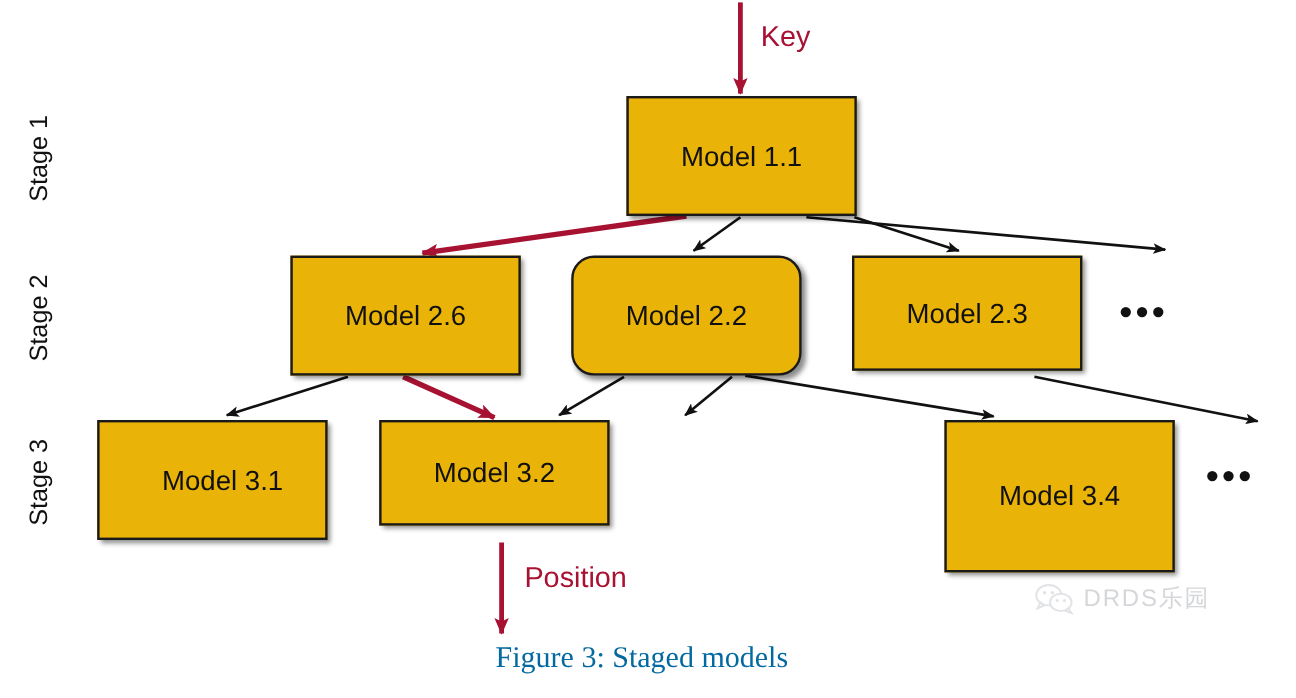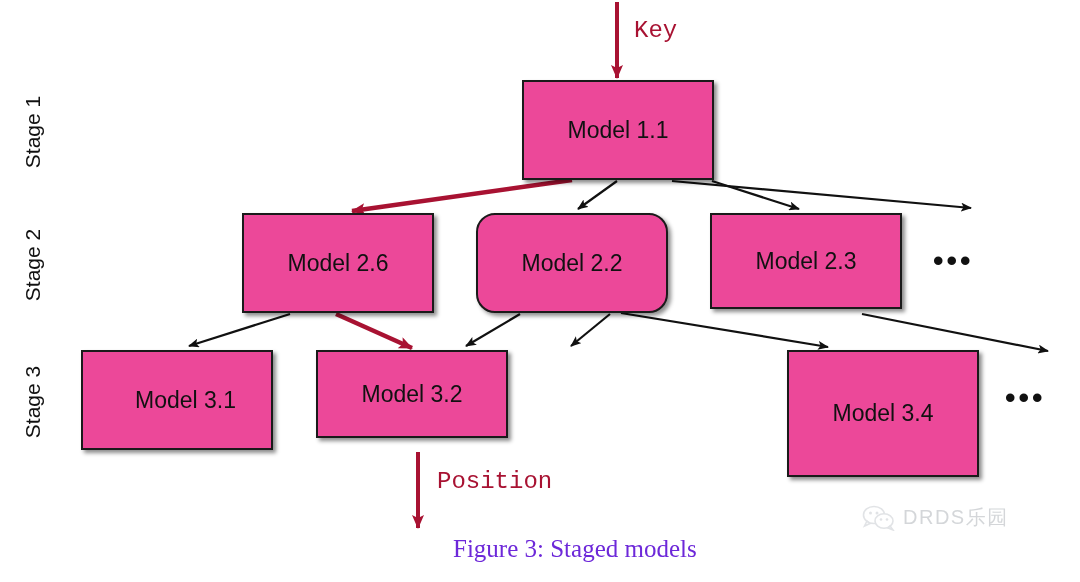--- a/index.html
+++ b/index.html
@@ -29,21 +29,21 @@
     color: #111111;
     letter-spacing: 0px;
     transform-origin: 50% 50%;
     transform: rotate(-90deg);
     white-space: nowrap;
     text-align: center;
   }
   .node-box {
     position: absolute;
     box-sizing: border-box;
-    background: #ec4899;
+    background: #eab308;
     border: 2px solid #1a1a1a;
     display: flex;
     align-items: center;
     justify-content: center;
     box-shadow: 3px 3px 4px rgba(0,0,0,0.45);
   }
   .node-label {
     font-family: "Liberation Sans", sans-serif;
     font-size: 23px;
     color: #111111;
@@ -53,32 +53,31 @@
     position: absolute;
     font-family: "Liberation Sans", sans-serif;
     font-size: 30px;
     font-weight: bold;
     color: #111111;
     letter-spacing: 3px;
     line-height: 1;
   }
   .annot-label {
     position: absolute;
-    font-family: Liberation Mono, monospace;
+    font-family: Liberation Sans, sans-serif;
     font-size: 24px;
     color: #A81232;
     white-space: nowrap;
   }
   .caption {
     position: absolute;
     font-family: "Liberation Serif", serif;
     font-size: 25px;
-    color: #6d28d9;
+    color: #0369a1;
     white-space: nowrap;
-    margin-left: 40px;
   }
   .watermark {
     position: absolute;
     display: flex;
     align-items: center;
     gap: 7px;
     opacity: 0.42;
   }
   .watermark-text {
     font-family: "Liberation Sans", sans-serif;
@@ -152,21 +151,21 @@
   </div>
 
   <div class="ellipsis" style="left:933px; top:246px;">•••</div>
   <div class="ellipsis" style="left:1005px; top:383px;">•••</div>
 
   <div class="annot-label" style="left:634px; top:17px;">Key</div>
   <div class="annot-label" style="left:437px; top:468px;">Position</div>
 
   <div class="caption" style="left:413px; top:535px;">Figure 3: Staged models</div>
 
-  <div class="watermark" style="left:862px; top:504px;">
+  <div class="watermark" style="left:862px; top:485px;">
     <span style="display:inline-block;line-height:0;">
       <svg width="34" height="26" viewBox="0 0 34 26">
         <ellipse cx="12" cy="10" rx="10.5" ry="8.5" fill="none" stroke="#b9bec4" stroke-width="1.6"></ellipse>
         <path d="M5,16 L2.5,21 L8,18.5 z" fill="none" stroke="#b9bec4" stroke-width="1.6"></path>
         <circle cx="8.5" cy="8" r="1.5" fill="#b9bec4"></circle>
         <circle cx="15" cy="8" r="1.5" fill="#b9bec4"></circle>
         <ellipse cx="22" cy="16" rx="9" ry="7.2" fill="#ffffff" stroke="#b9bec4" stroke-width="1.6"></ellipse>
         <path d="M28,21 L31,25 L26,23 z" fill="none" stroke="#b9bec4" stroke-width="1.6"></path>
         <circle cx="19" cy="14.5" r="1.3" fill="#b9bec4"></circle>
         <circle cx="25" cy="14.5" r="1.3" fill="#b9bec4"></circle>

